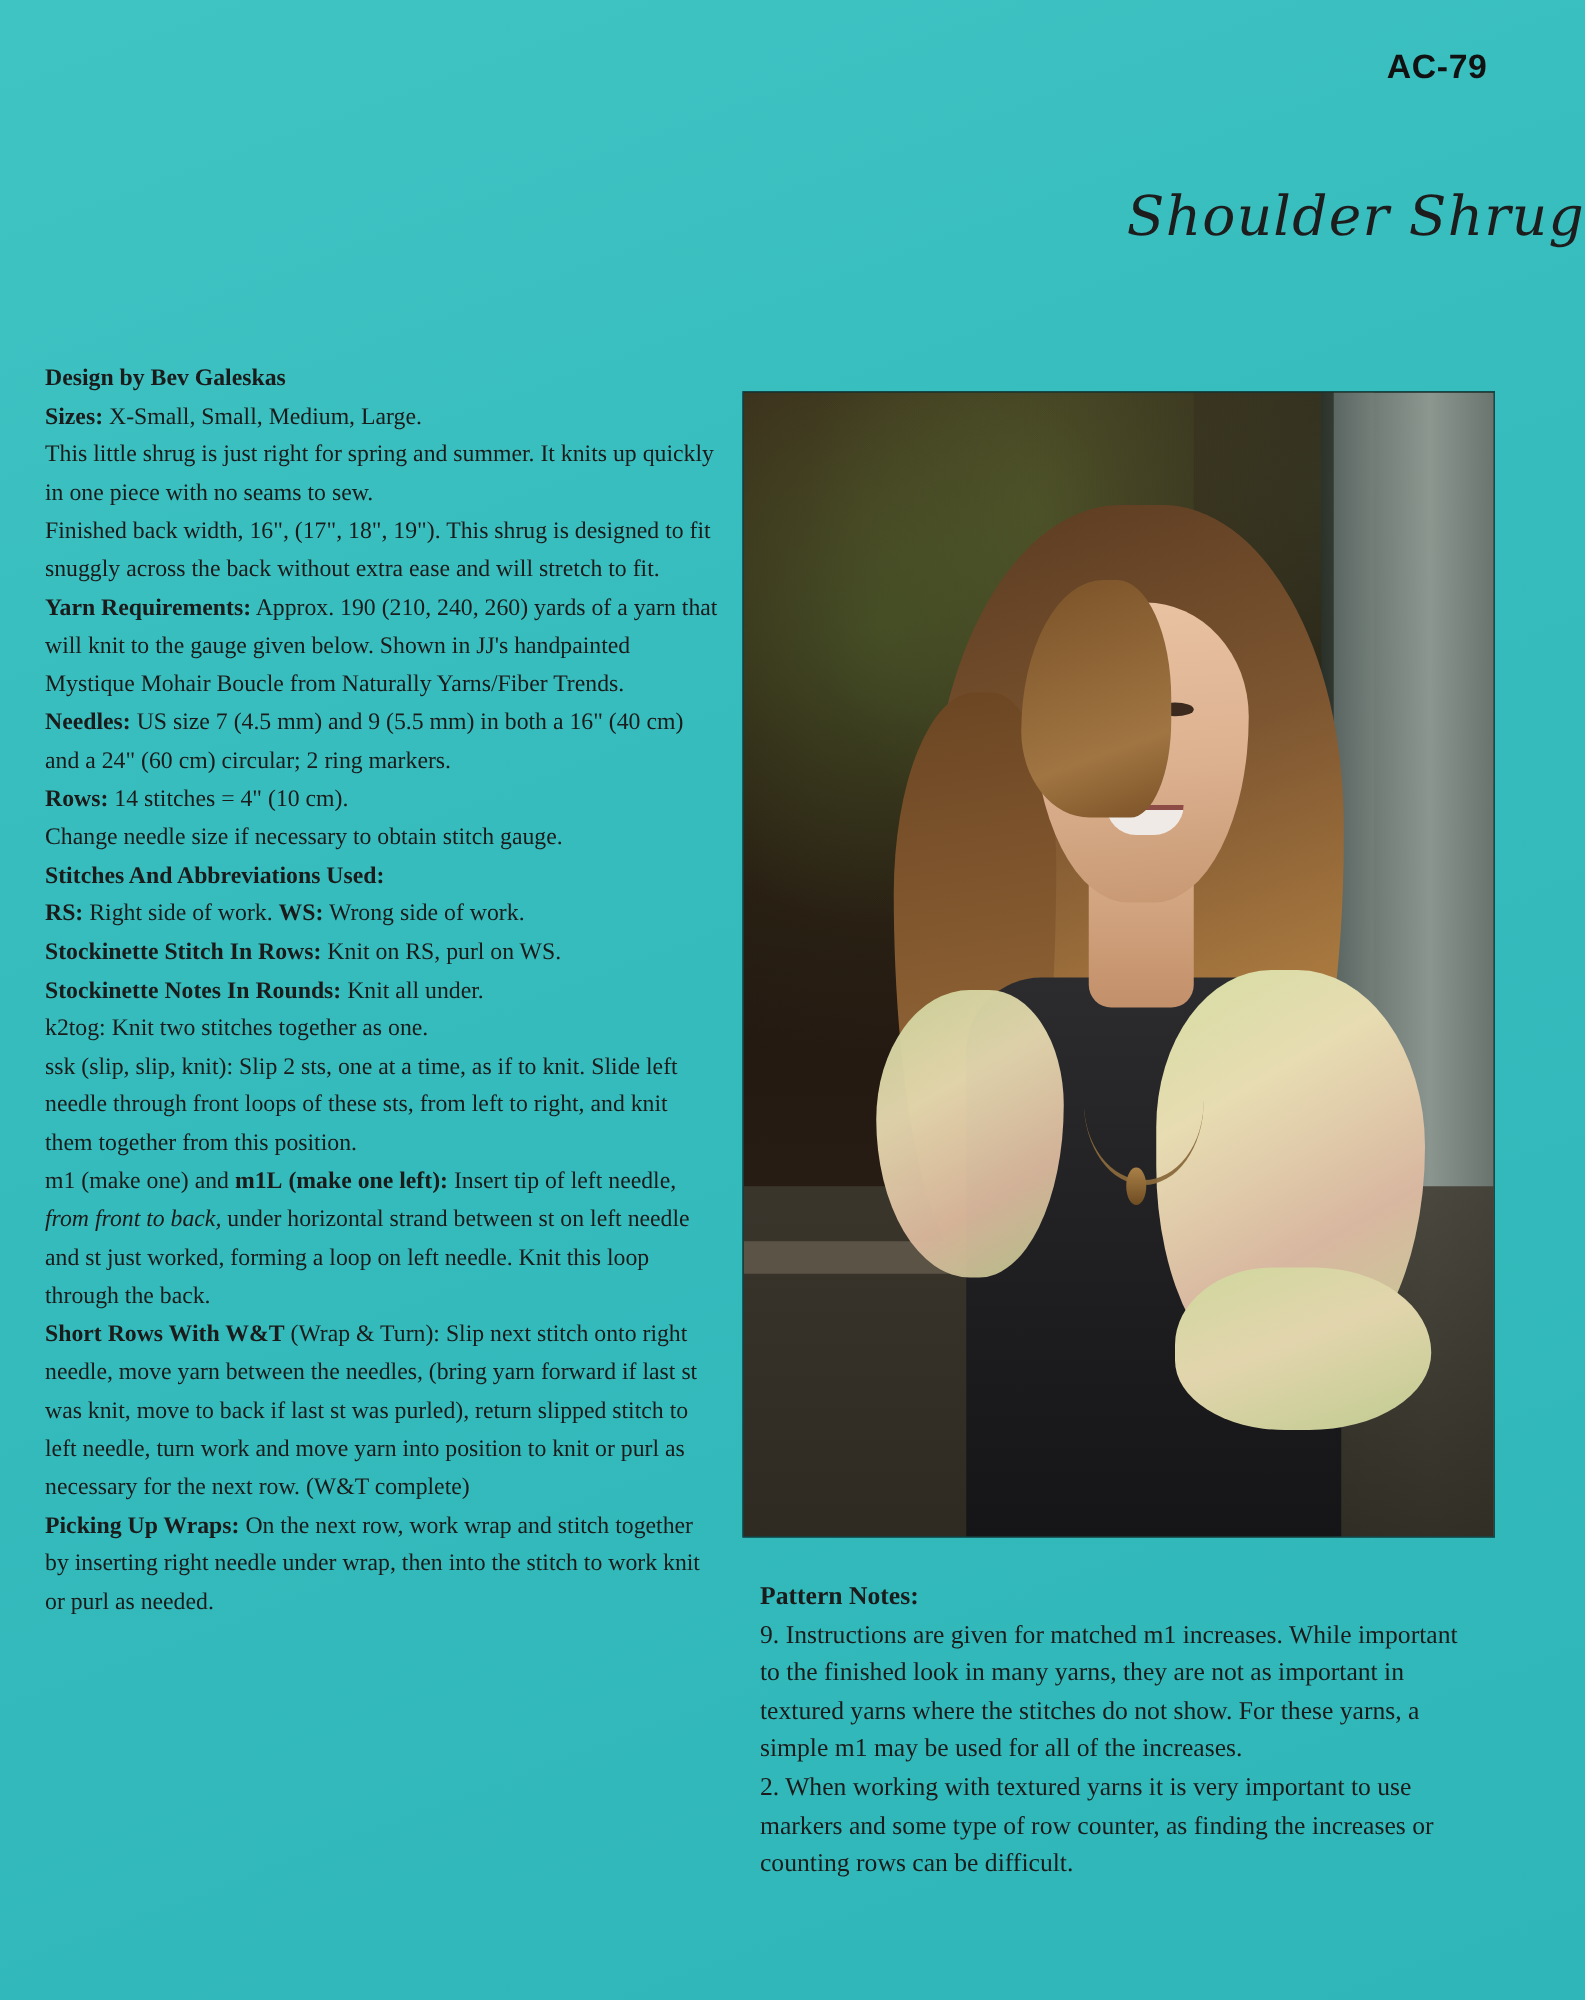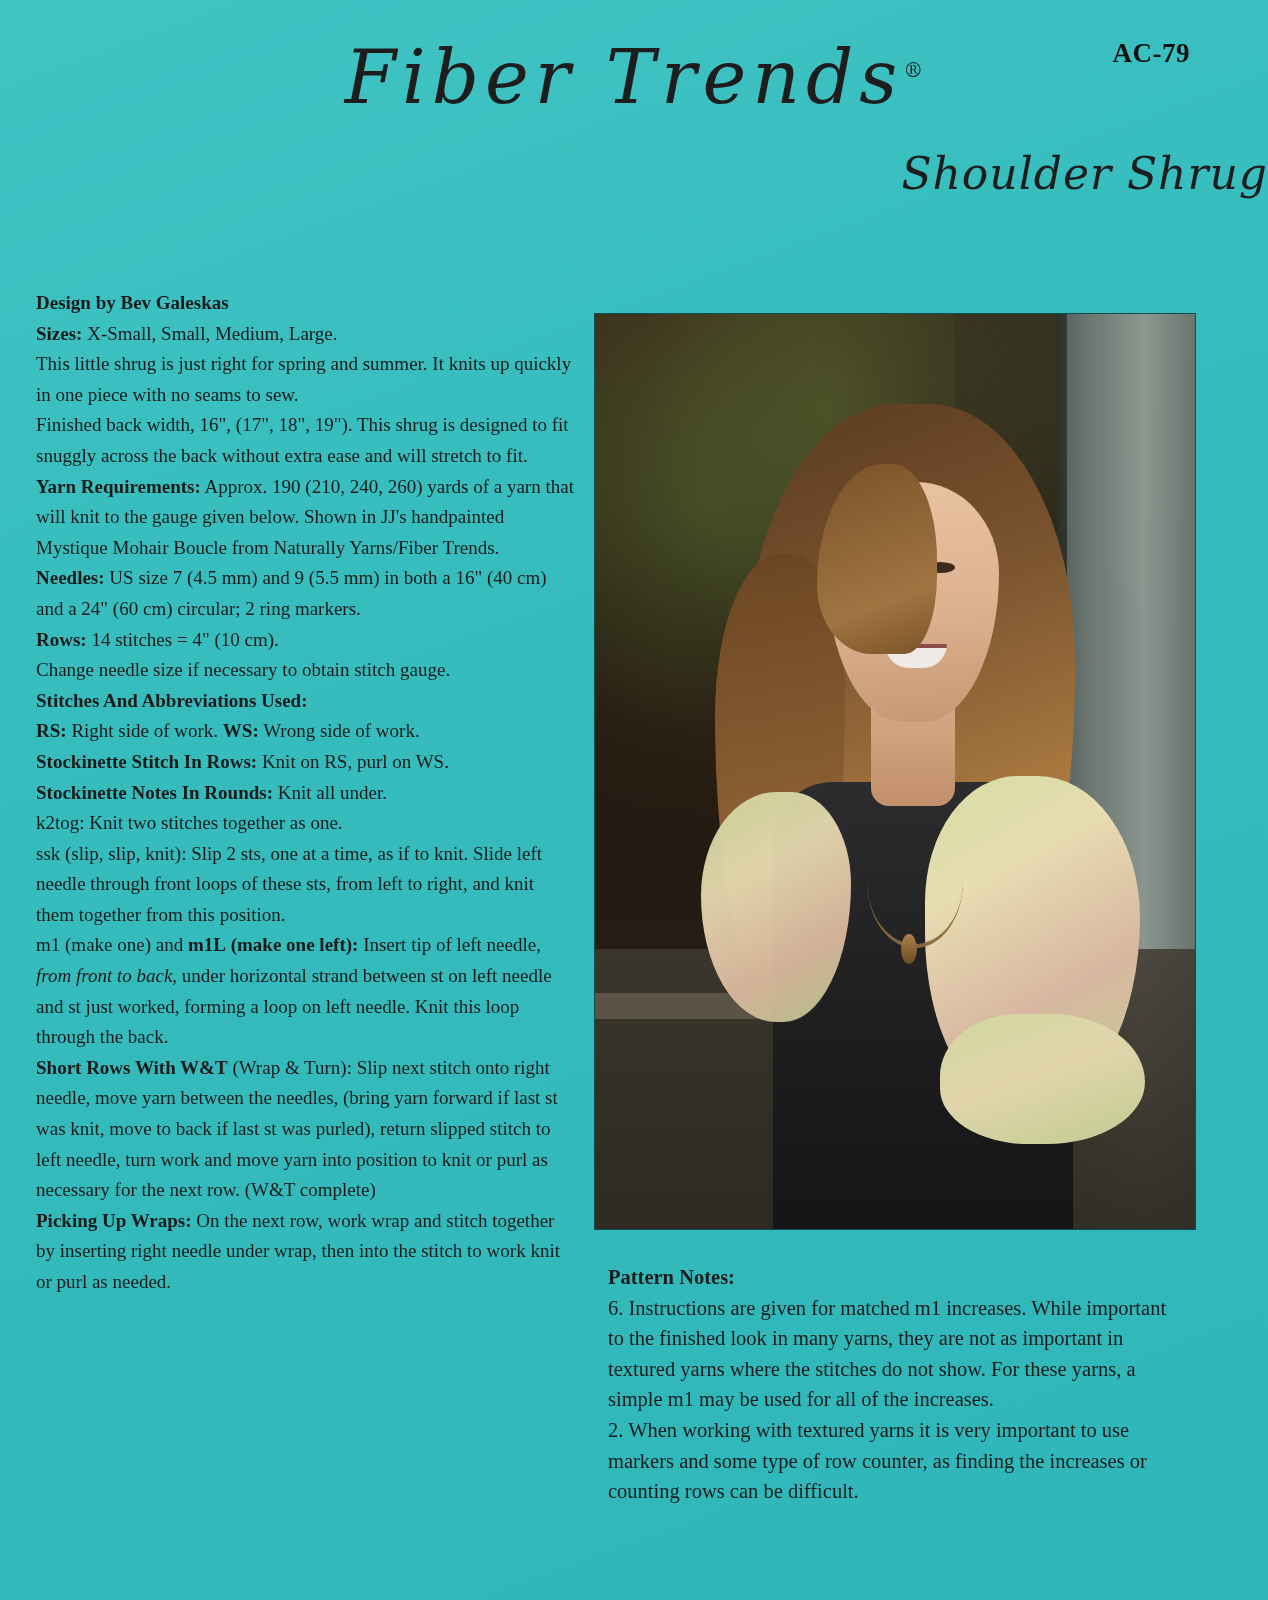--- a/index.html
+++ b/index.html
@@ -57,21 +57,21 @@
     font-family: "DejaVu Serif", serif;
     font-style: italic;
     font-size: 44px;
     letter-spacing: 1px;
     color: #1d1d1d;
   }
   .code {
     position: absolute;
     top: 38px;
     right: 78px;
-    font-family: Liberation Serif, serif;
+    font-family: Liberation Sans, sans-serif;
     font-size: 27px;
     font-weight: 600;
     color: #111;
     letter-spacing: 0.5px;
   }
 
   
   .col-left {
     position: absolute;
     left: 36px;
@@ -288,21 +288,20 @@
     font-weight: bold;
     margin: 0;
   }
 </style>
 </head>
 <body>
 
 <div class="page">
 
   <div class="header">
-    <div class="brand"><span>Fiber Trends</span><span class="brand-reg">®</span></div>
     <div class="subtitle">Shoulder Shrug</div>
     <div class="code">AC-79</div>
   </div>
 
   <div class="col-left">
     <p class="para"><b>Design by Bev Galeskas</b></p>
     <p class="para"><b>Sizes:</b> <span>X-Small, Small, Medium, Large.</span></p>
     <p class="para">This little shrug is just right for spring and summer. It knits up quickly in one piece with no seams to sew.</p>
     <p class="para">Finished back width, 16", (17", 18", 19"). This shrug is designed to fit snuggly across the back without extra ease and will stretch to fit.</p>
     <p class="para"><b>Yarn Requirements:</b> <span>Approx. 190 (210, 240, 260) yards of a yarn that will knit to the gauge given below. Shown in JJ's handpainted Mystique Mohair Boucle from Naturally Yarns/Fiber Trends.</span></p>
@@ -338,17 +337,17 @@
     <div class="eye l"></div>
     <div class="eye r"></div>
     <div class="mouth"></div>
     <div class="fig-hair-front"></div>
     <div class="fig-necklace"></div>
     <div class="fig-pendant"></div>
   </div>
 
   <div class="col-right-notes">
     <p class="para notes-title">Pattern Notes:</p>
-    <p class="para">6.  Instructions are given for matched m1 increases. While important to the finished look in many yarns, they are not as important in textured yarns where the stitches do not show. For these yarns, a simple m1 may be used for all of  the increases.</p>
+    <p class="para">9.  Instructions are given for matched m1 increases. While important to the finished look in many yarns, they are not as important in textured yarns where the stitches do not show. For these yarns, a simple m1 may be used for all of  the increases.</p>
     <p class="para">2.  When working with textured yarns it is very important to use markers and some type of row counter, as finding the increases or counting rows can be difficult.</p>
   </div>
 
 </div>
 
 </body></html>

